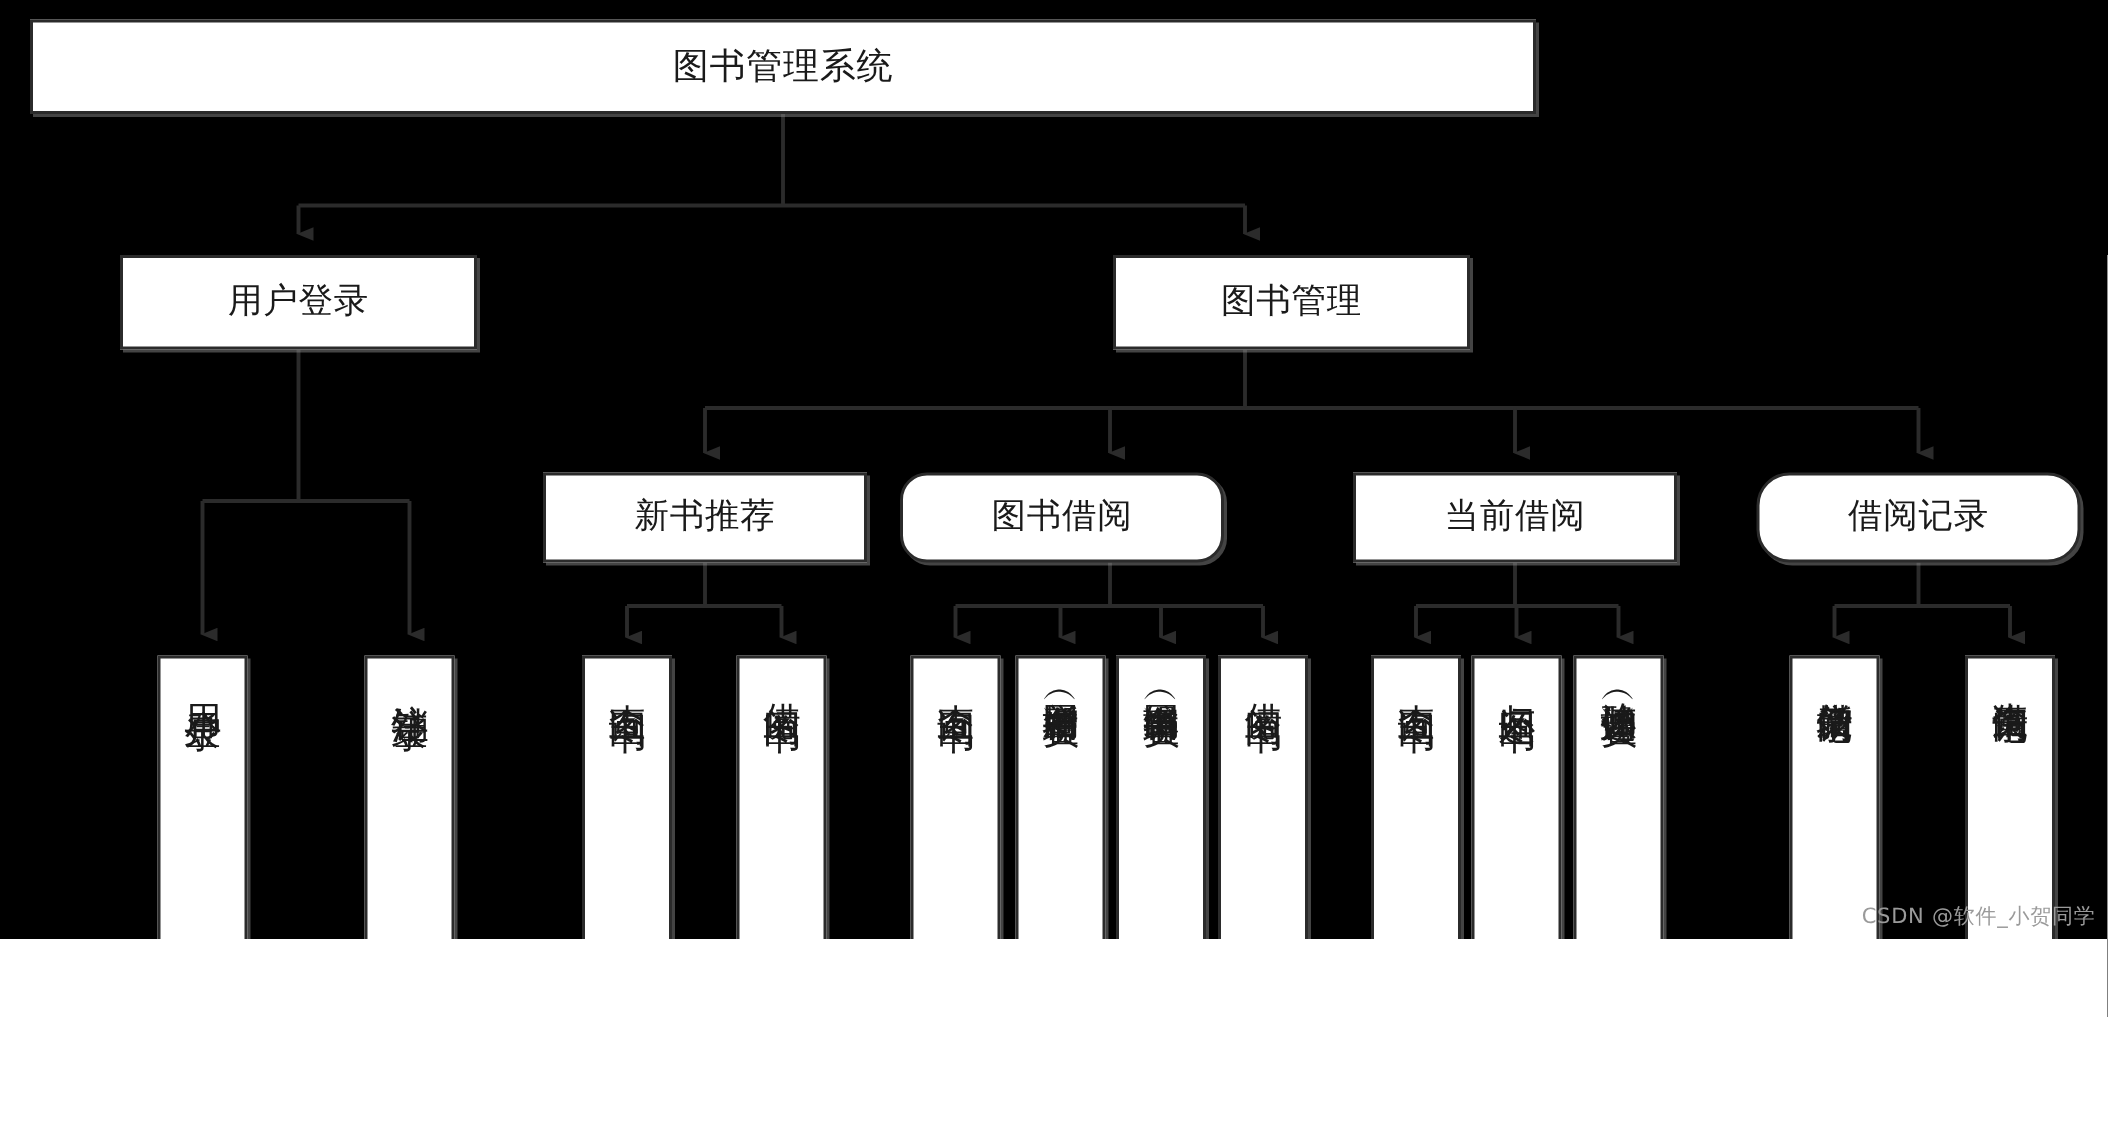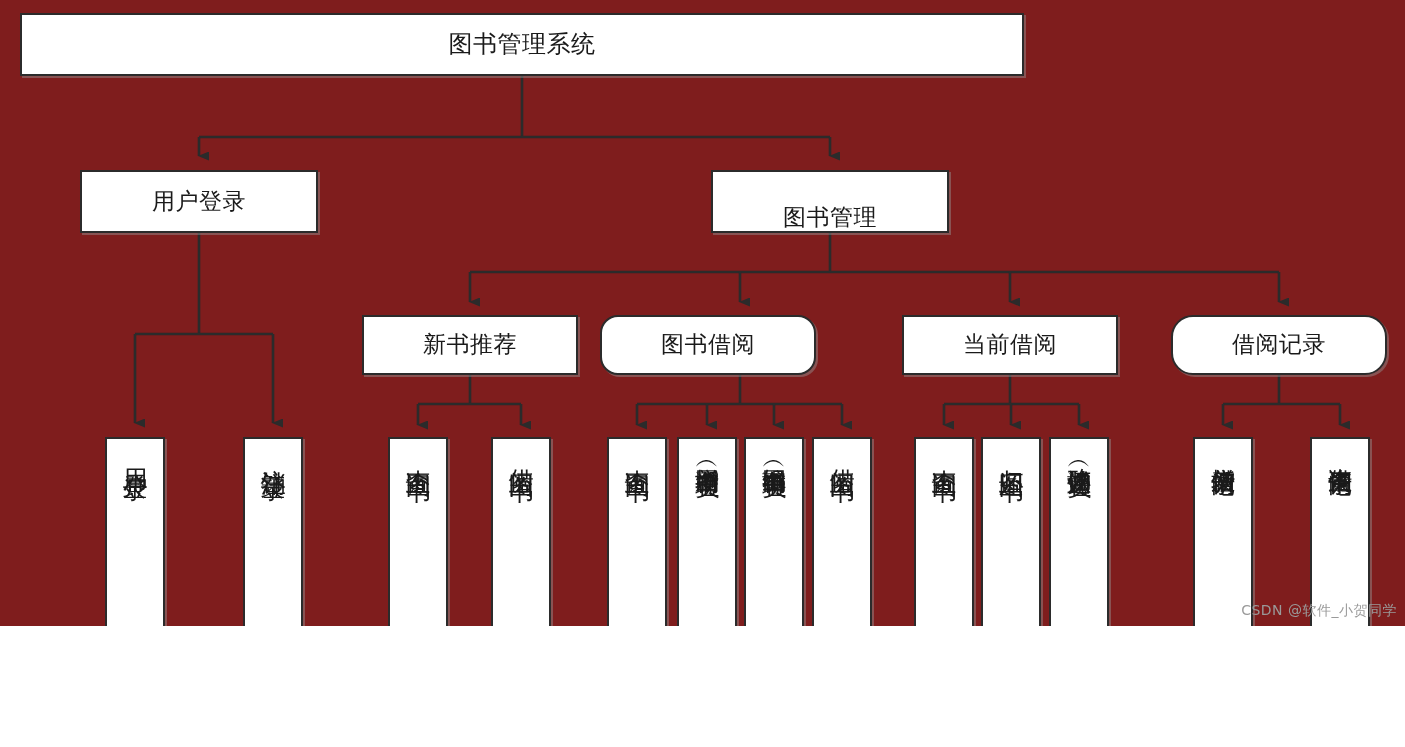--- a/index.html
+++ b/index.html
@@ -8,21 +8,21 @@
     padding: 0;
     background: #ffffff;
   }
   body {
     font-family: "DejaVu Sans", "Liberation Sans", sans-serif;
   }
   #diagram-root {
     position: relative;
     width: 1405px;
     height: 626px;
-    background: #7f1d1d;
+    background: #000000;
     overflow: hidden;
   }
   #edge-layer {
     position: absolute;
     left: 0;
     top: 0;
     width: 1405px;
     height: 747px;
     pointer-events: none;
   }
@@ -137,21 +137,21 @@
     </g>
   </svg>
 
   <div class="node root horiz" style="left:20px; top:13px; width:1004px; height:63px;">
     <span class="node-label">图书管理系统</span>
   </div>
 
   <div class="node horiz" style="left:80px; top:170px; width:238px; height:63px;">
     <span class="node-label">用户登录</span>
   </div>
-  <div class="node horiz" style="left:711px; top:170px; width:238px; height:63px;align-items:flex-end;">
+  <div class="node horiz" style="left:742px; top:170px; width:238px; height:63px;">
     <span class="node-label">图书管理</span>
   </div>
 
   <div class="node horiz" style="left:362px; top:315px; width:216px; height:60px;align-items:center;">
     <span class="node-label">新书推荐</span>
   </div>
   <div class="node horiz" style="left:600px; top:315px; width:216px; height:60px;border-radius:18px;">
     <span class="node-label">图书借阅</span>
   </div>
   <div class="node horiz" style="left:902px; top:315px; width:216px; height:60px;">

